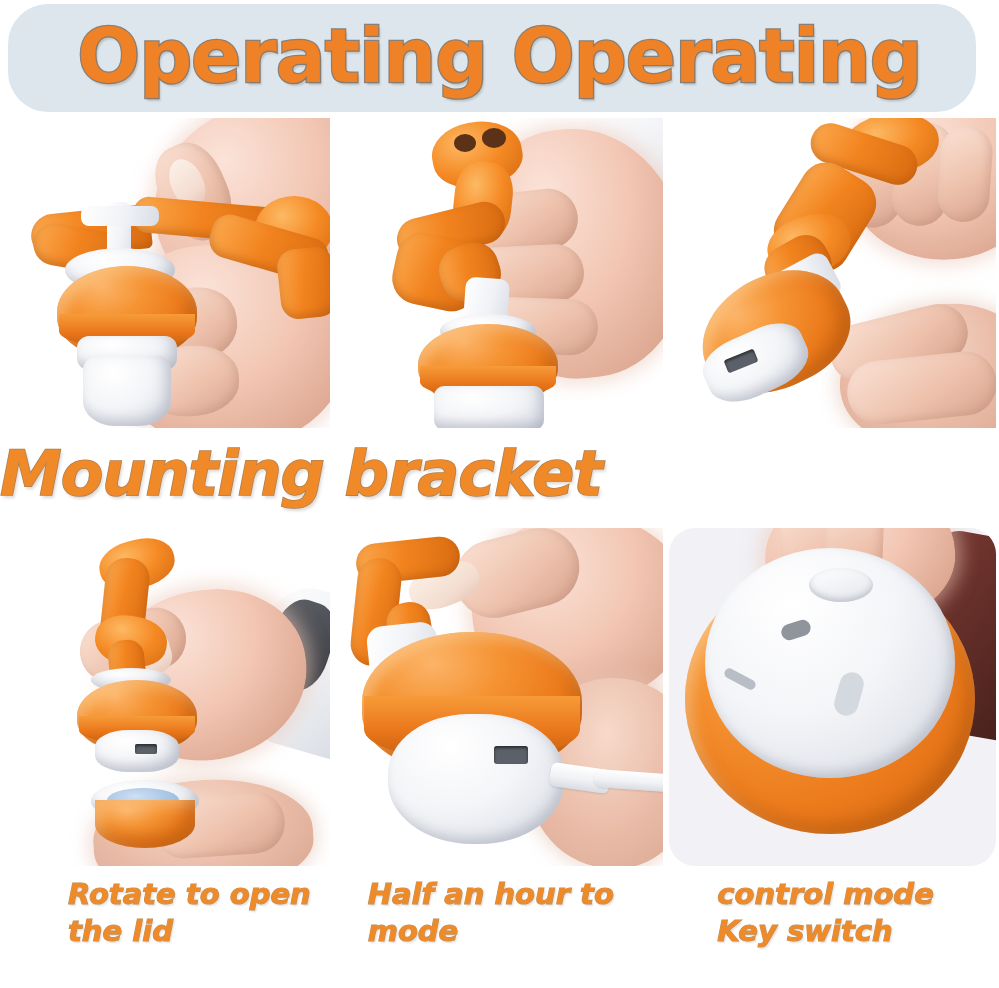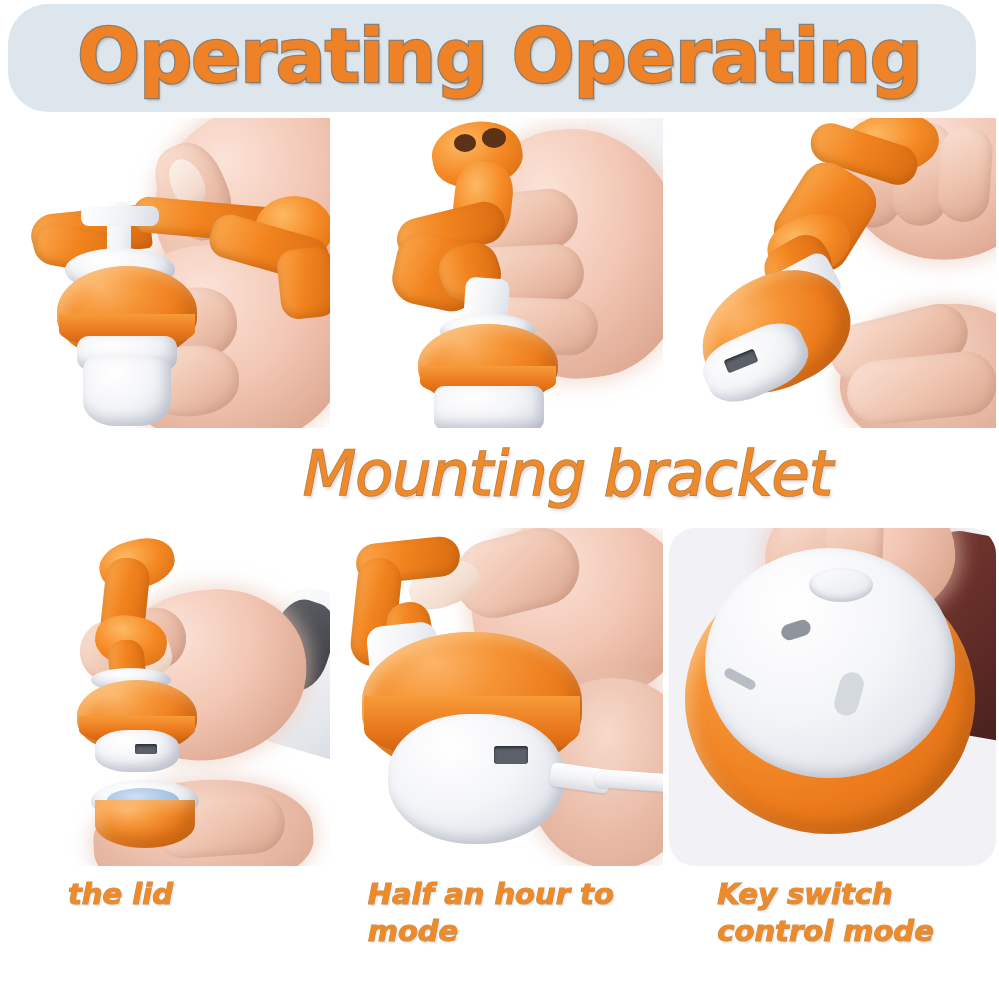--- a/index.html
+++ b/index.html
@@ -141,23 +141,23 @@
     background: linear-gradient(180deg, #ffffff 0%, #f1f2f5 55%, #d9dce3 100%);
     box-shadow: 0 1px 2px rgba(0,0,0,0.12);
   }
 
   
   .mounting-bracket {
     position: absolute;
     left: 0;
     top: 437px;
     width: 832px;
-    text-align: right;
+    text-align: left;
     font-family: "DejaVu Sans", sans-serif;
-    font-weight: normal;
+    font-weight: bold;
     font-style: italic;
     font-size: 62px;
     letter-spacing: -1px;
     color: #f08a28;
     -webkit-text-stroke: 1.6px #b08050;
     paint-order: stroke fill;
     text-shadow: 2px 3px 3px rgba(150,130,115,0.30);
     white-space: nowrap;
   }
 
@@ -343,29 +343,30 @@
         <div class="blob" style="left:112px;top:94px;width:30px;height:16px;border-radius:8px;background:#8f949d;transform:rotate(-18deg);"></div>
         <div class="blob" style="left:168px;top:144px;width:24px;height:44px;border-radius:12px;background:#d4d8df;transform:rotate(16deg);"></div>
         <div class="blob" style="left:54px;top:146px;width:34px;height:10px;border-radius:6px;background:#b8bdc6;transform:rotate(28deg);"></div>
       </div>
     </div>
   </div>
 
   <div class="captions">
     <div class="caption-cell cap-1">
       <div class="caption-text">
+        <div>Rotate to open</div>
         <div>the lid</div>
       </div>
     </div>
     <div class="caption-cell cap-2">
       <div class="caption-text">
         <div>Half an hour to mode</div>
       </div>
     </div>
     <div class="caption-cell cap-3">
       <div class="caption-text">
+        <div>control mode</div>
         <div>Key switch</div>
-        <div>control mode</div>
       </div>
     </div>
   </div>
 
 </div>
 
 </body></html>

